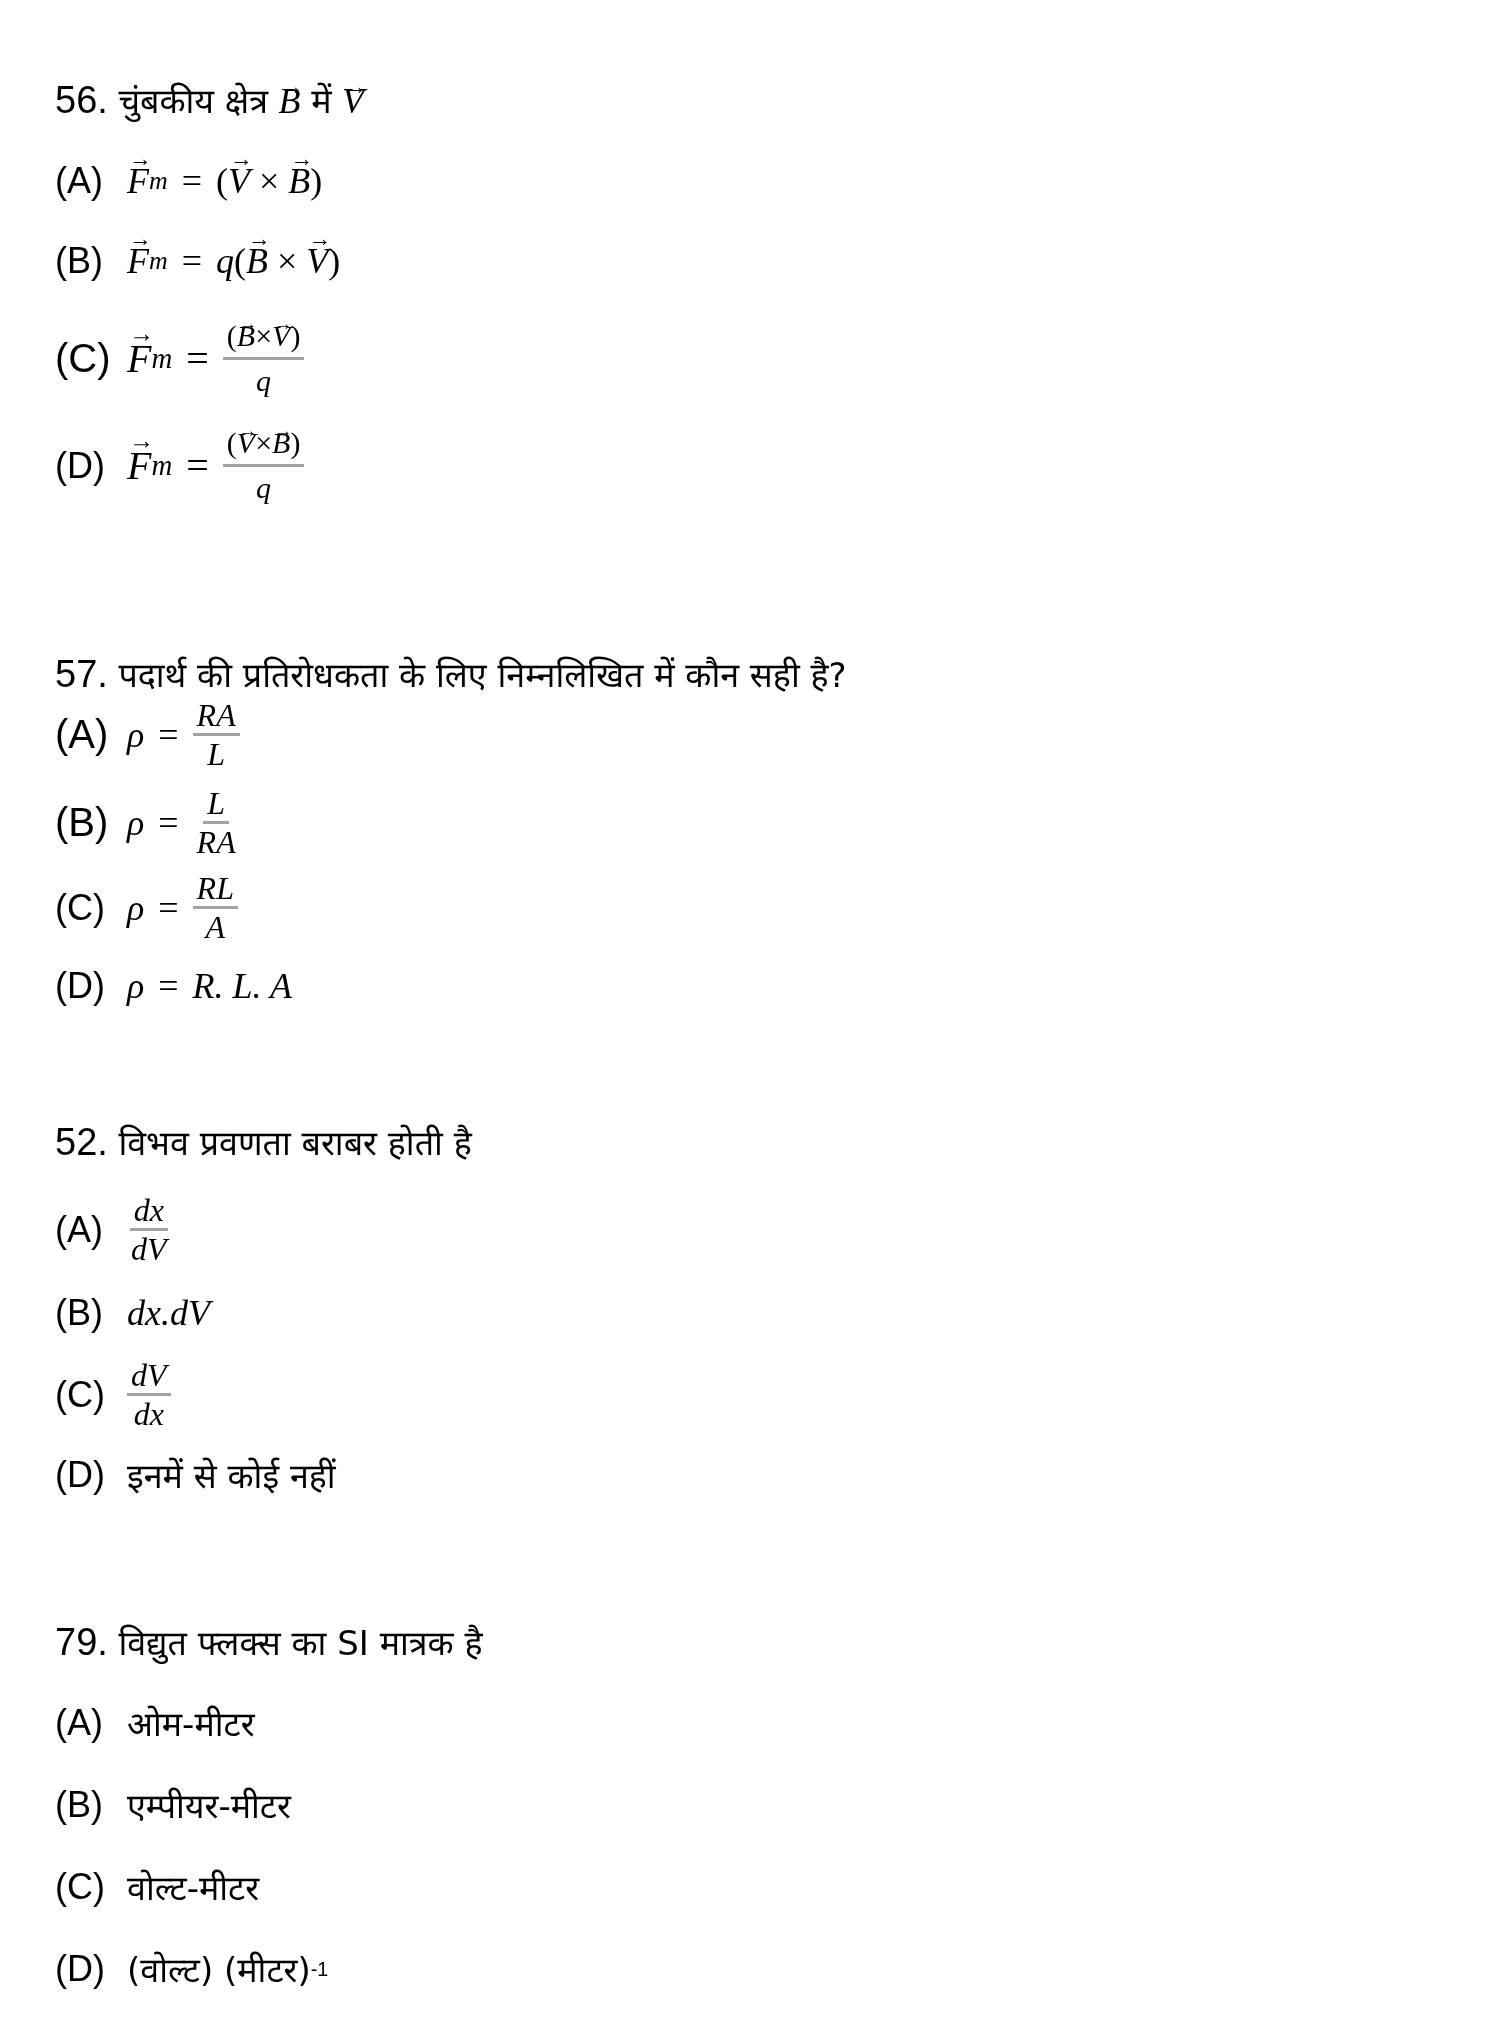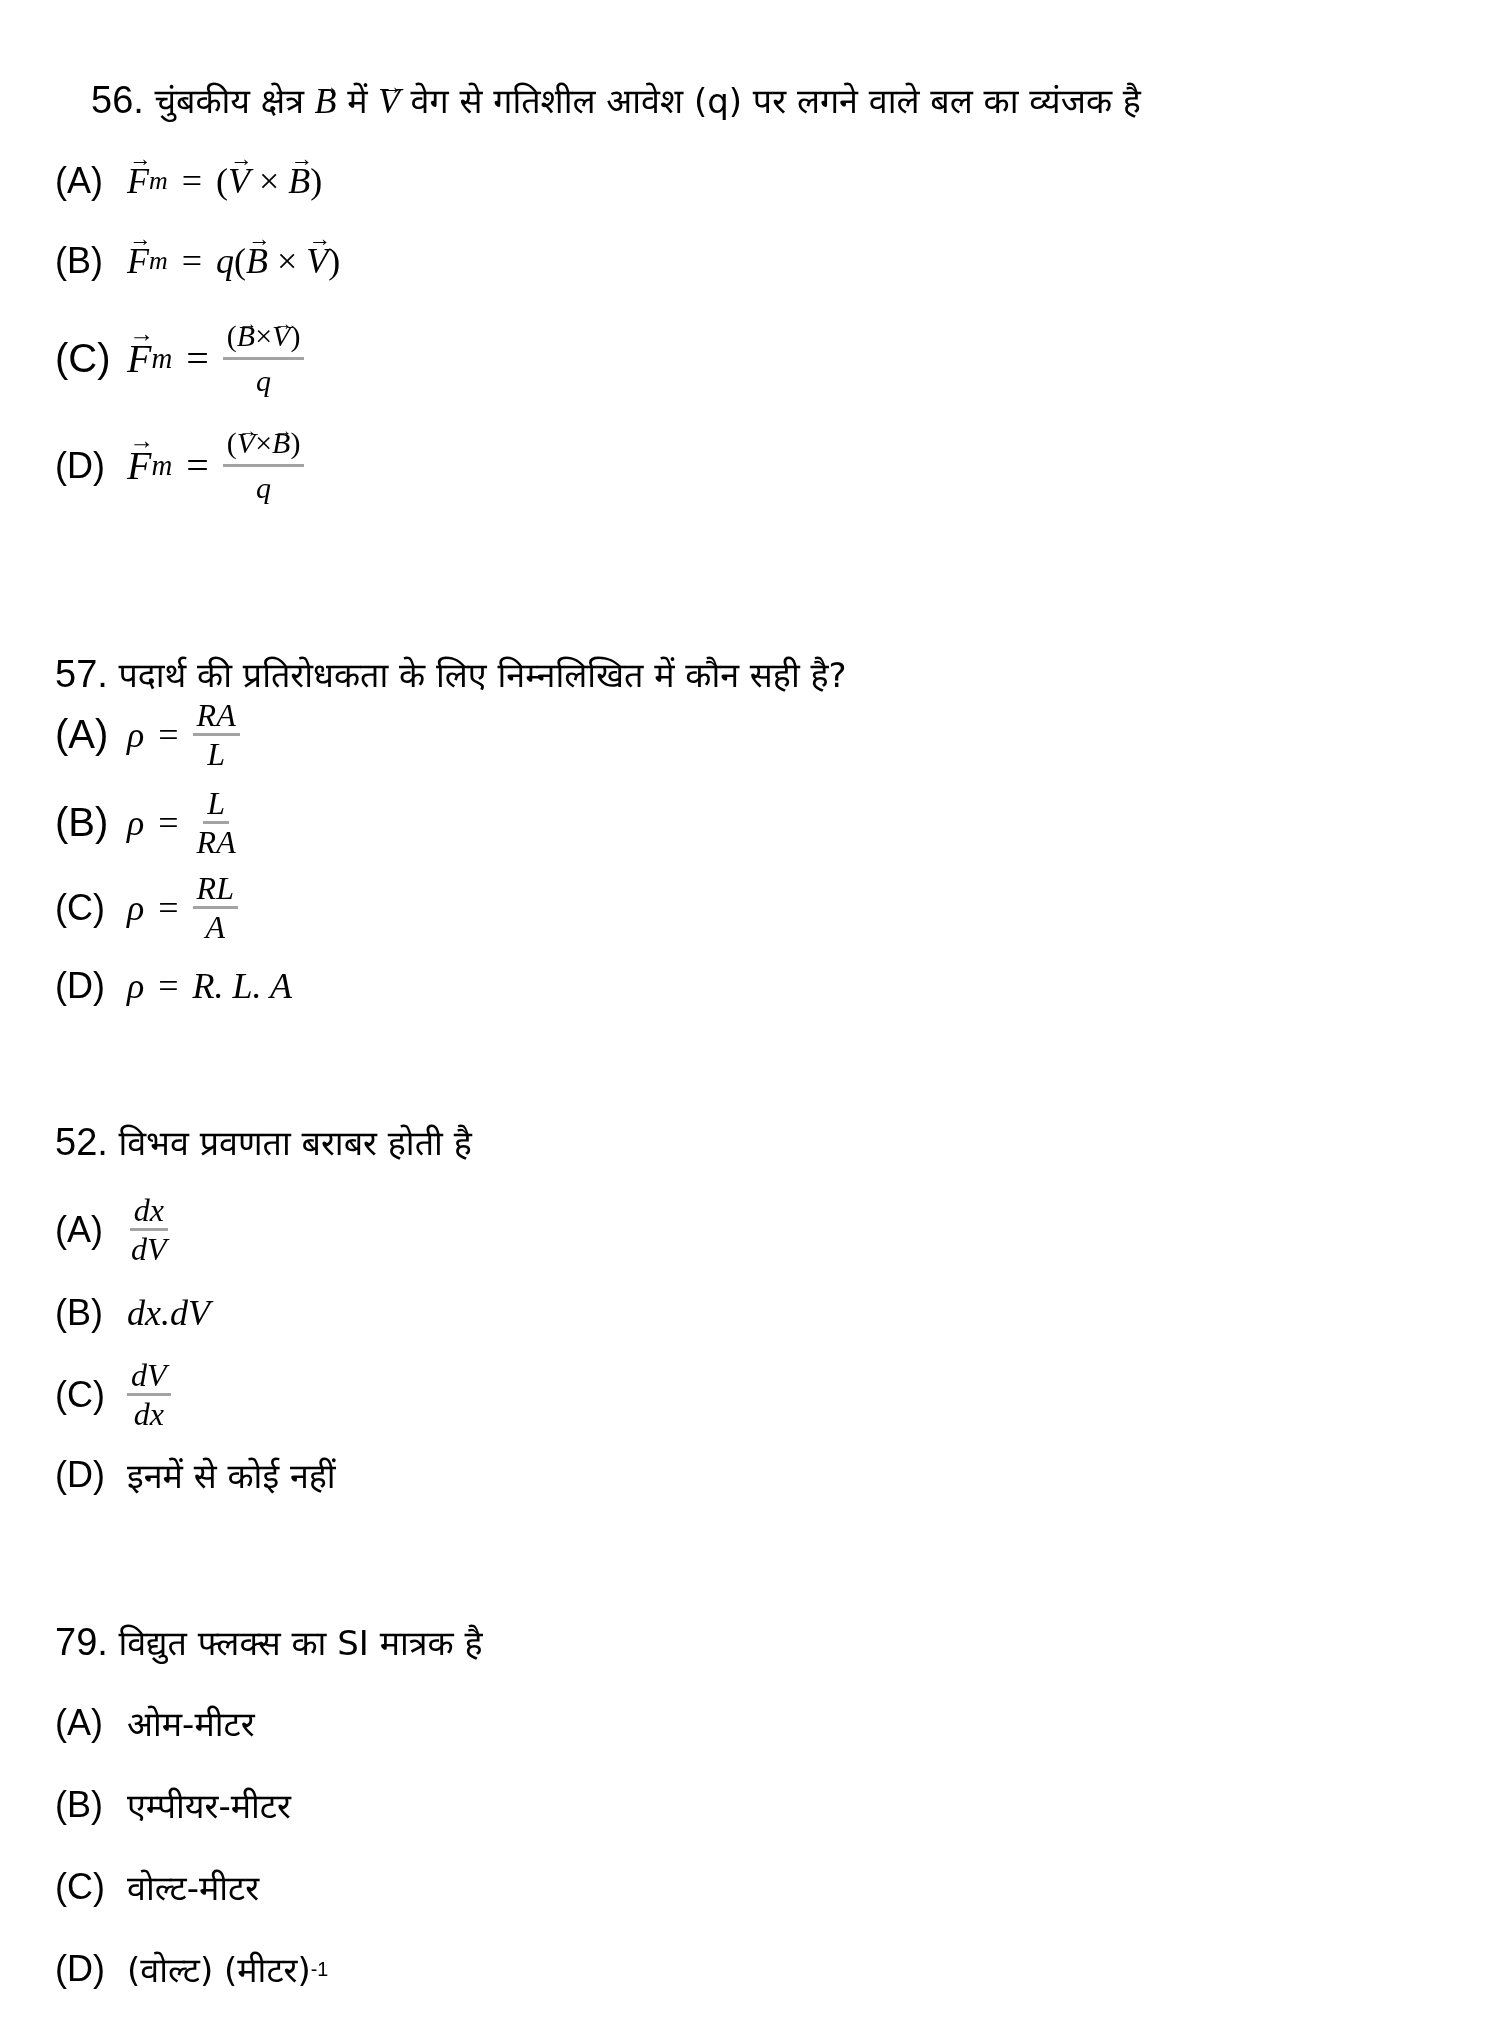--- a/index.html
+++ b/index.html
@@ -25,31 +25,30 @@
   .frac { display: inline-flex; flex-direction: column; align-items: center; font-size: 32px; line-height: 30px; }
   .frac .num { padding: 0 4px 3px; border-bottom: 3px solid #a3a3a3; }
   .frac .den { padding: 3px 4px 0; }
   .frac.lg { font-size: 30px; line-height: 36px; }
   .hi { font-family: "DejaVu Sans", "Liberation Sans", sans-serif; font-size: 34px; }
   sup { font-size: 0.55em; }
 </style>
 </head>
 <body>
 
-<div class="q q-title" style="top:76px;margin-left:36px;">
+<div class="q q-title" style="top:76px;">
   <span>56.</span>
   <span class="hi">चुंबकीय क्षेत्र</span>
   <span class="math">
       <span class="vec">B</span>
     </span>
   <span class="hi">में</span>
   <span class="math">
       <span class="vec">V</span>
     </span>
-  <span class="hi">वेग से गतिशील आवेश (q) पर लगने वाले बल का व्यंजक है</span>
 </div>
 
 <div class="opt" style="top:160px;">
   <span class="lbl">(A)</span>
   <span class="math">
     <span class="vec">F</span>
       <span class="sub">m</span>
     <span class="eq">=</span>
     <span class="up">(</span>
       <span class="vec">V</span>

